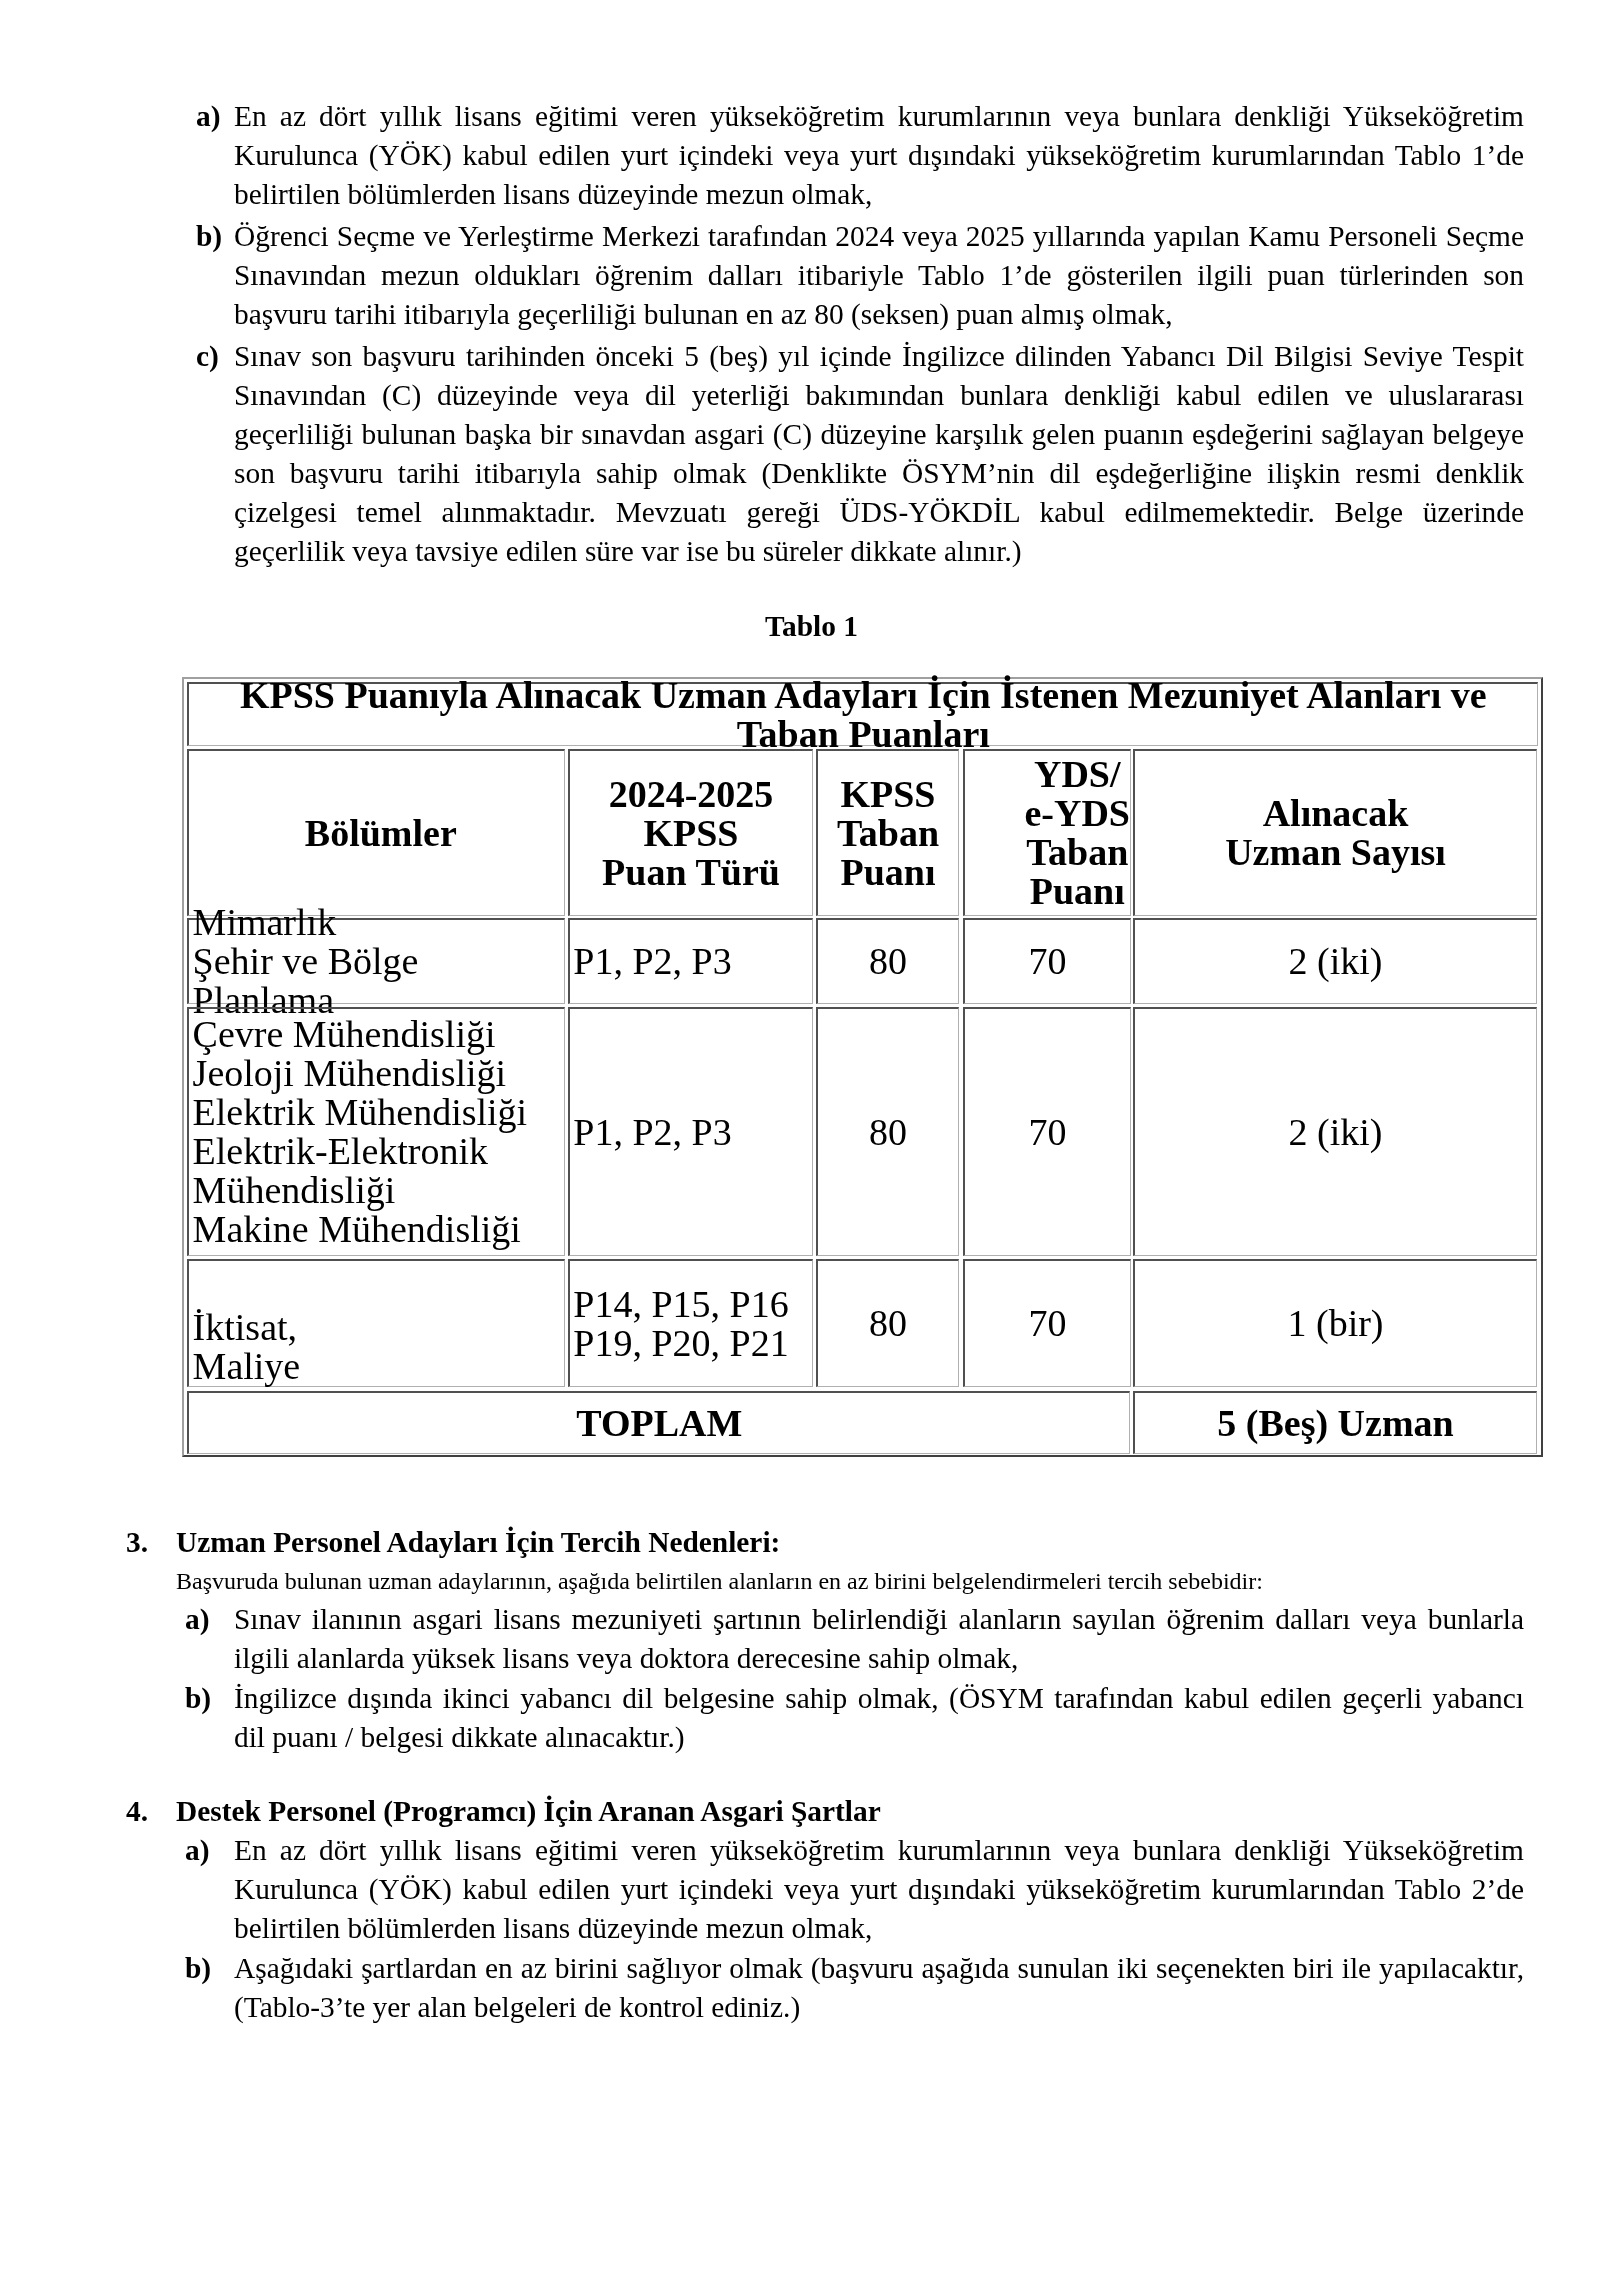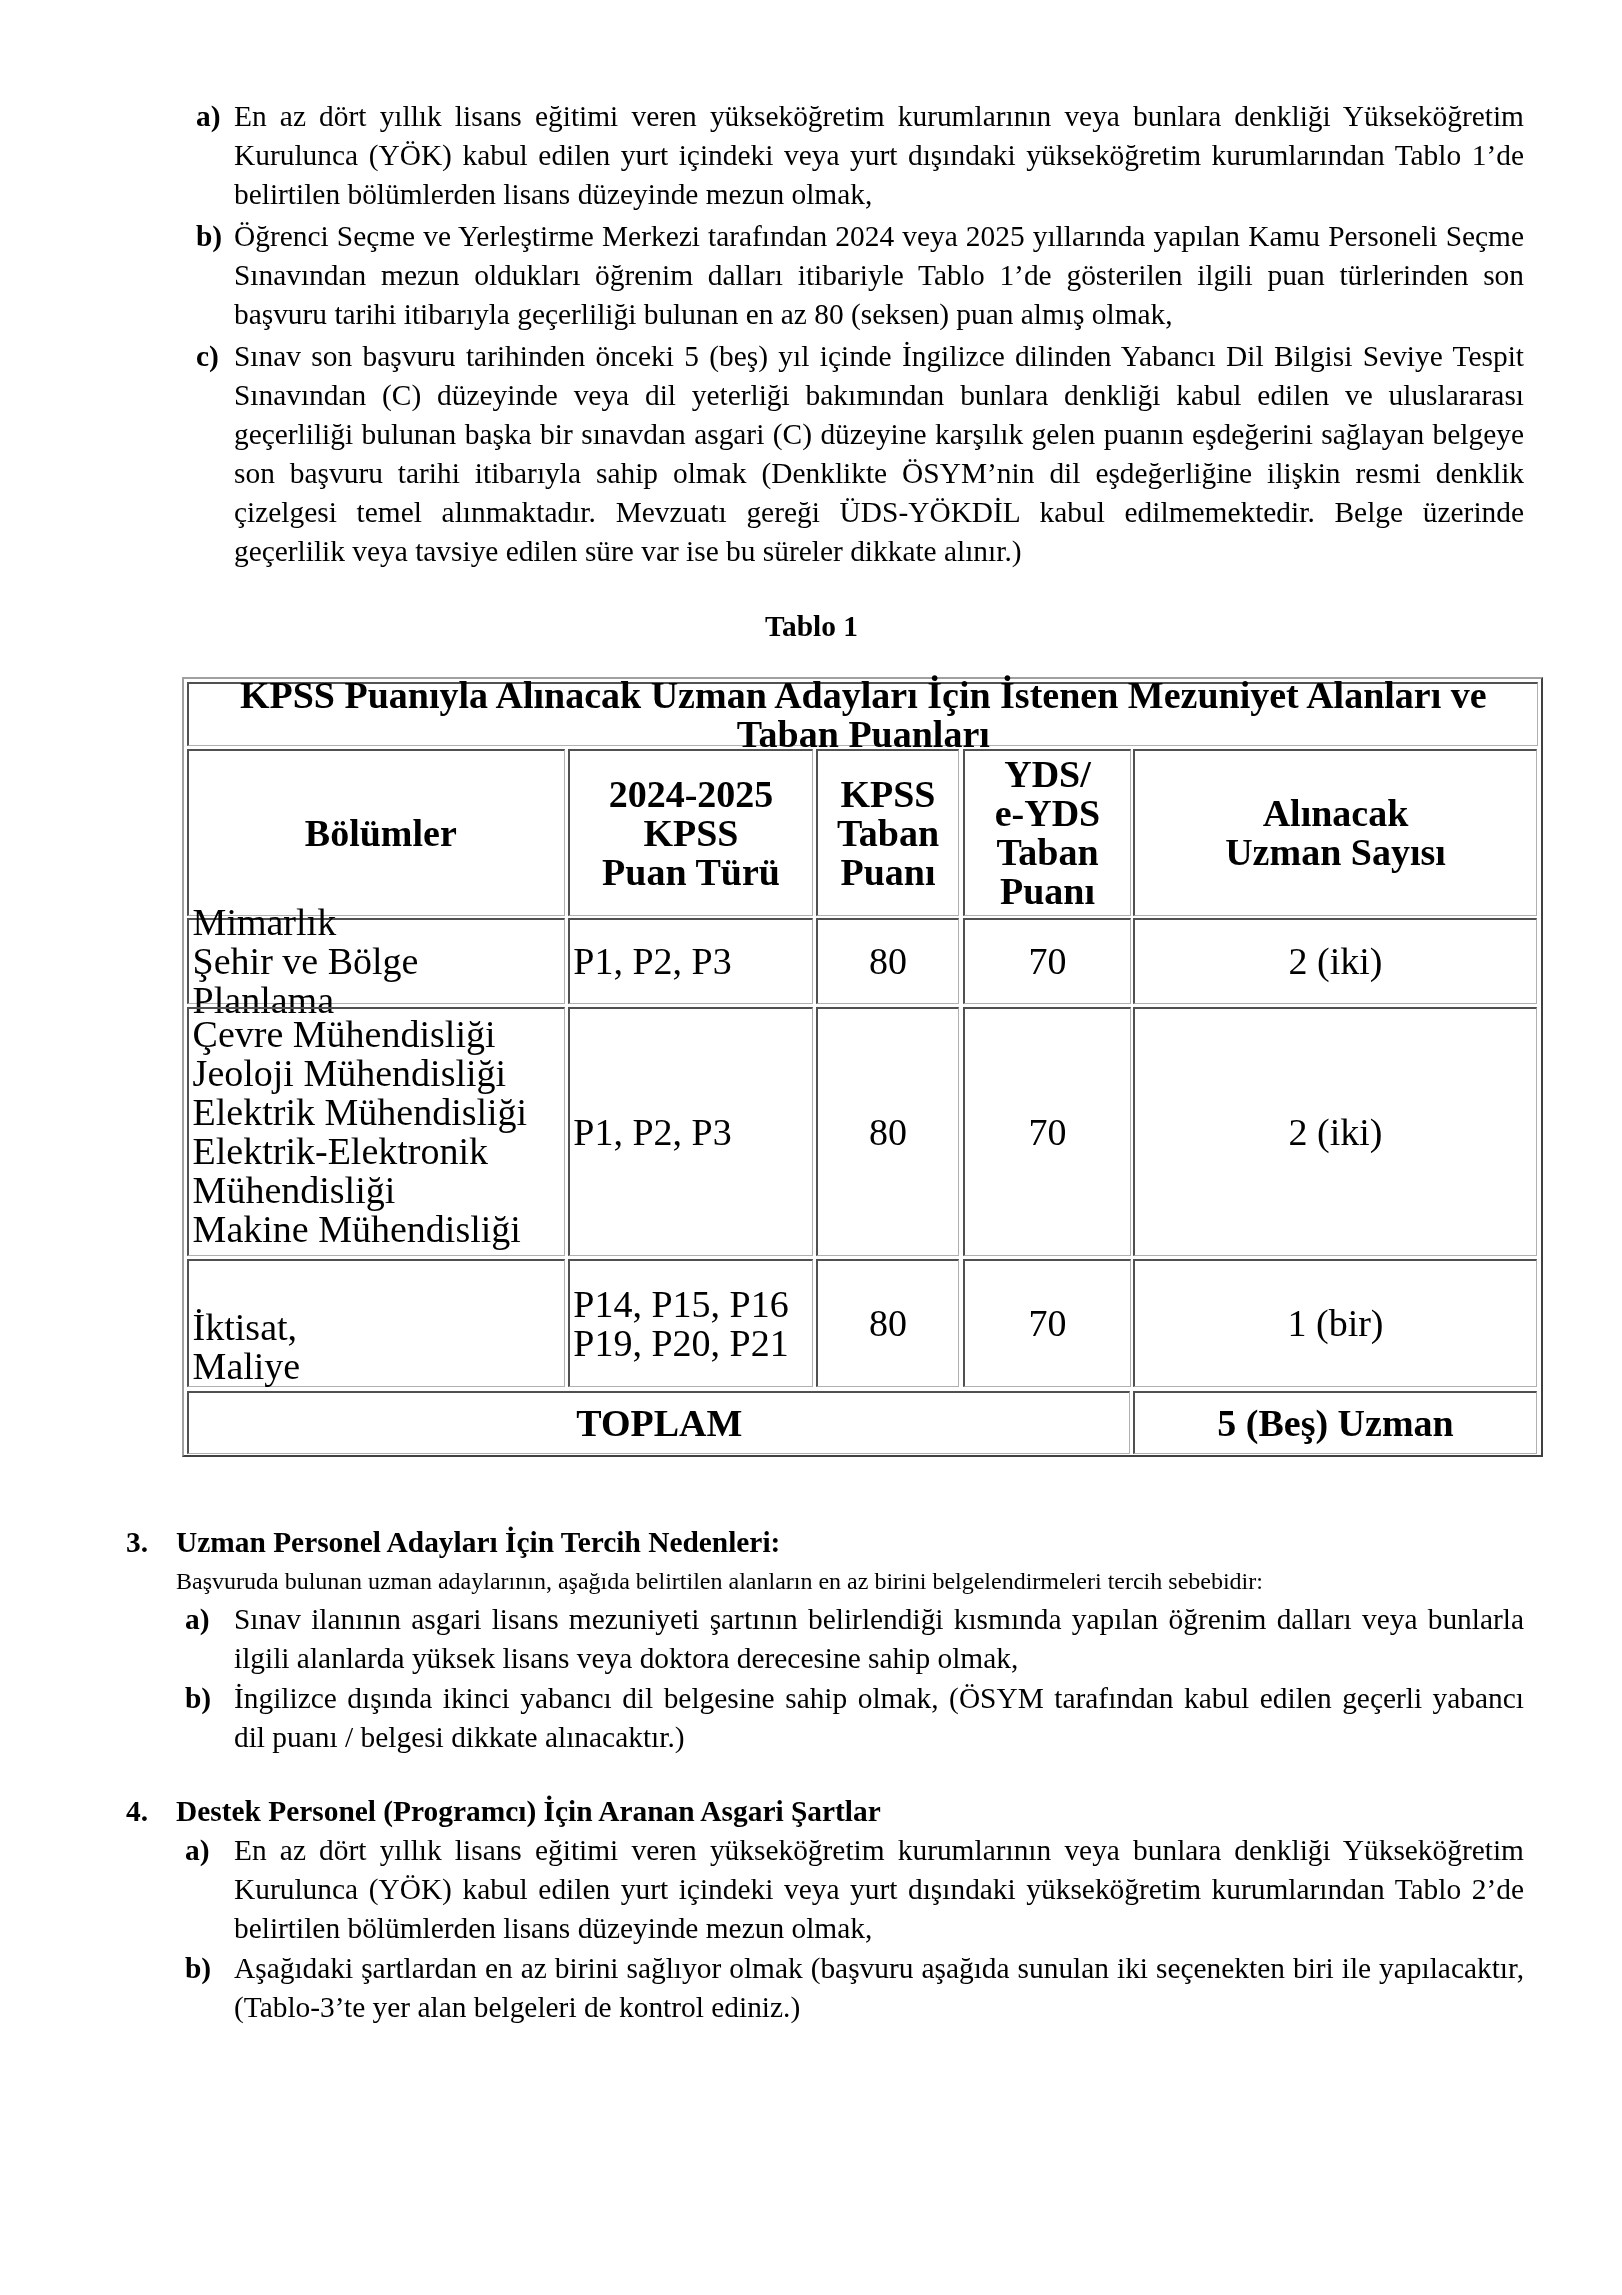--- a/index.html
+++ b/index.html
@@ -87,21 +87,21 @@
       <span>Puan Türü</span>
     </div>
   </div>
   <div class="cell center bold" style="left:632px; top:70px; width:143px; height:167px;">
     <div class="stack">
       <span>KPSS</span>
       <span>Taban</span>
       <span>Puanı</span>
     </div>
   </div>
-  <div class="cell center bold" style="left:779px; top:70px; width:168px; height:167px;">
+  <div class="cell center bold" style="left:779px; top:70px; width:168px; height:167px;justify-content:flex-end;">
     <div class="stack">
       <span>YDS/</span>
       <span>e-YDS</span>
       <span>Taban</span>
       <span>Puanı</span>
     </div>
   </div>
   <div class="cell center bold" style="left:949px; top:70px; width:404px; height:167px;">
     <div class="stack">
       <span>Alınacak</span>
@@ -182,21 +182,21 @@
 </div>
 
 <div class="block" style="left:0; top:1523px; width:1623px; height:262px;">
   <span class="sec-num" style="left:126px; top:0;">3.</span>
   <span class="sec-title" style="left:176px; top:0;">Uzman Personel Adayları İçin Tercih Nedenleri:</span>
   <span class="sec-intro" style="left:176px; top:39px;">Başvuruda bulunan uzman adaylarının, aşağıda belirtilen alanların en az birini belgelendirmeleri tercih sebebidir:</span>
 
   <div class="item" style="position:absolute; left:0; top:77px; width:1623px;">
     <span class="marker" style="left:185px; top:0;">a)</span>
     <div style="position:absolute; left:234px; width:1290px; top:0;">
-      <span class="line">Sınav ilanının asgari lisans mezuniyeti şartının belirlendiği kısmında yapılan öğrenim dalları veya bunlarla</span>
+      <span class="line">Sınav ilanının asgari lisans mezuniyeti şartının belirlendiği alanların sayılan öğrenim dalları veya bunlarla</span>
       <span class="line last">ilgili alanlarda yüksek lisans veya doktora derecesine sahip olmak,</span>
     </div>
   </div>
   <div class="item" style="position:absolute; left:0; top:156px; width:1623px;">
     <span class="marker" style="left:185px; top:0;">b)</span>
     <div style="position:absolute; left:234px; width:1290px; top:0;">
       <span class="line">İngilizce dışında ikinci yabancı dil belgesine sahip olmak, (ÖSYM tarafından kabul edilen geçerli yabancı</span>
       <span class="line last">dil puanı / belgesi dikkate alınacaktır.)</span>
     </div>
   </div>

